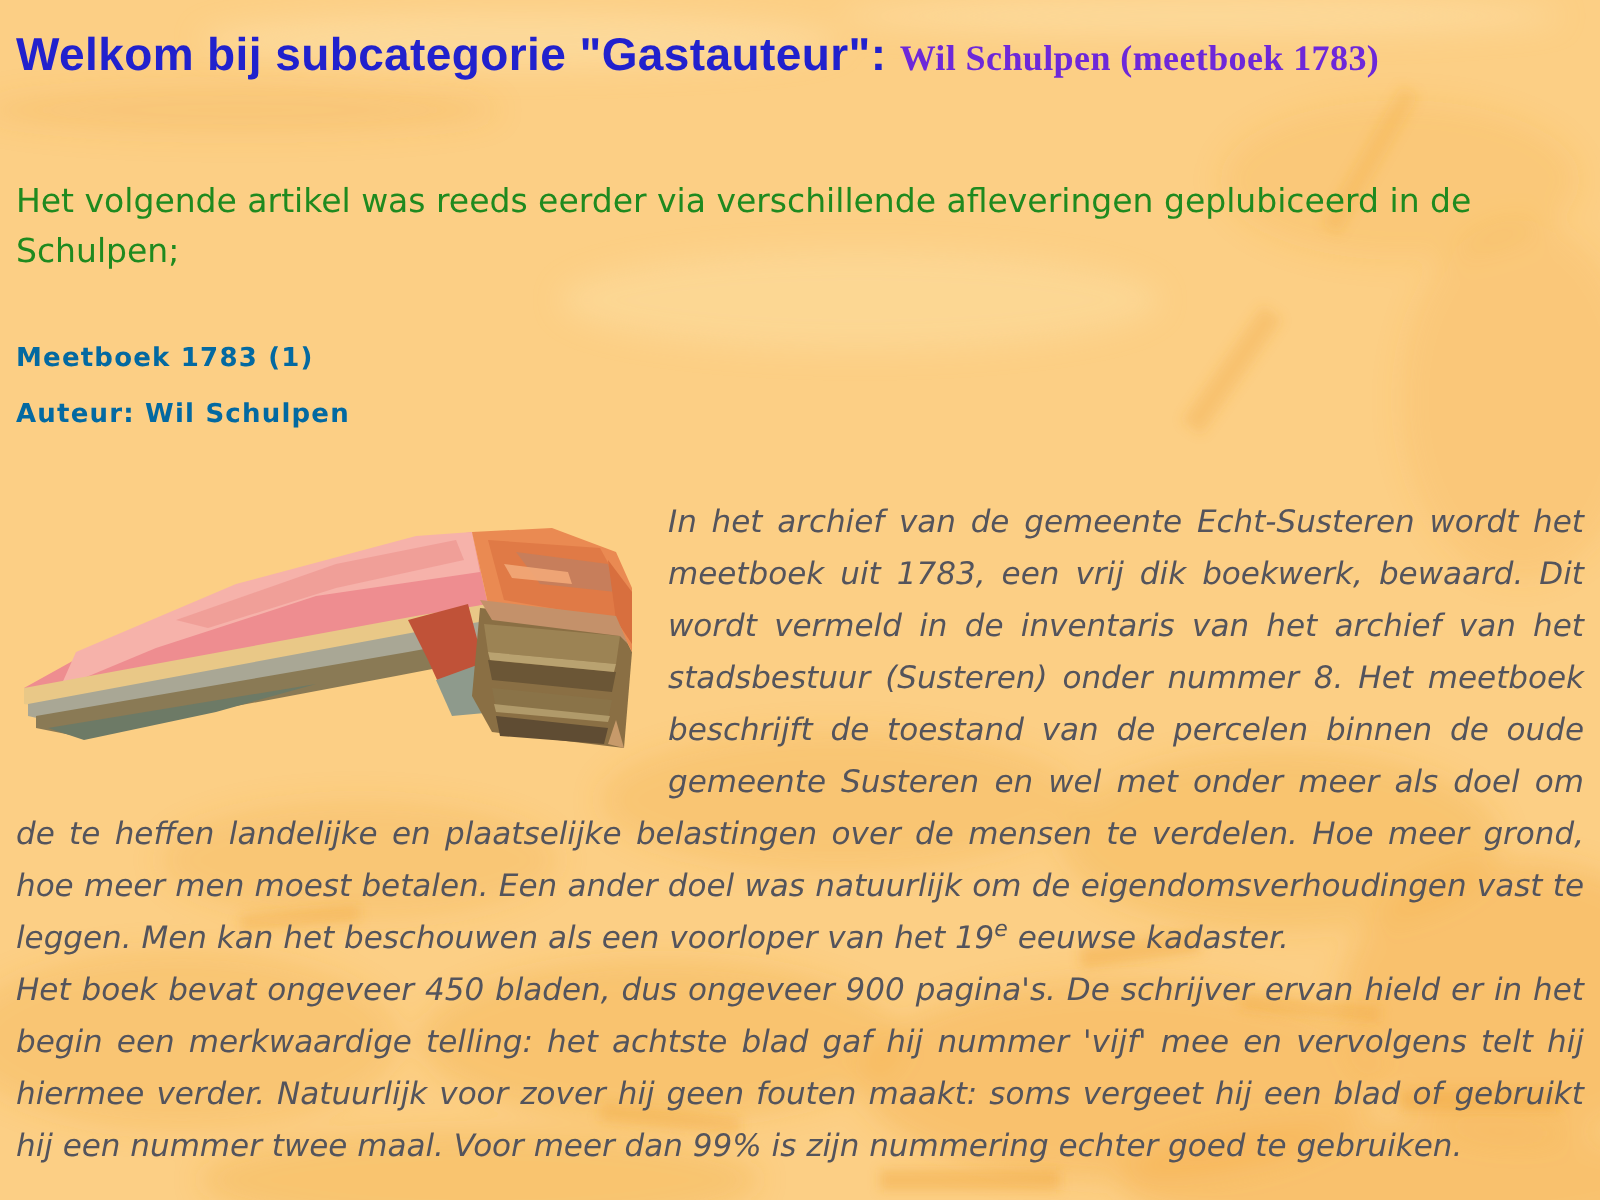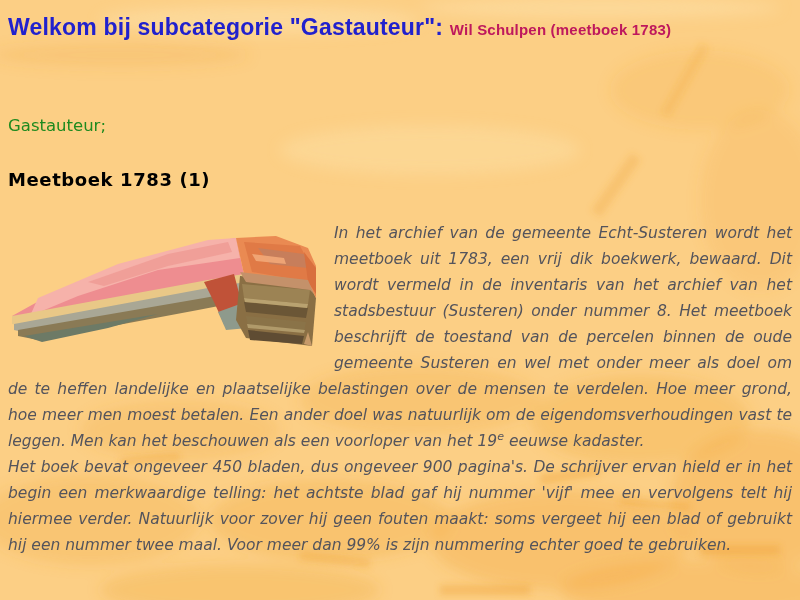--- a/index.html
+++ b/index.html
@@ -15,33 +15,34 @@
     width:784px;
   }
   .page-title{
     margin:4px 0 0 0;
     font-family:"Liberation Sans",sans-serif;
     font-size:23px;font-weight:bold;
     color:#2121cd;
     letter-spacing:0.2px;
   }
   .page-title .subtitle{
-    font-size:15px;
-    color:#be185d;
+    font-size:18px;
+    color:#6d28d9;
     font-weight:bold;
+    font-family:Liberation Serif, serif;
   }
   .intro{
     margin:47px 0 0 0;
     font-size:16.5px;line-height:25px;
     color:#1f8a1f;
   }
   .article-head{
     margin:28px 0 0 0;
-    font-size:18px;line-height:28px;
-    font-weight:bold;color:#000000;
+    font-size:13px;line-height:28px;
+    font-weight:bold;color:#0369a1;
     letter-spacing:0.6px;
   }
   .article-body{
     margin:26px 0 0 0;
     font-size:15.5px;line-height:26px;
     color:#54545c;
     text-align:justify;
   }
   .article-body p{margin:0;font-style:italic;}
   sup.sup-e{font-size:11px;line-height:0;}
@@ -92,26 +93,27 @@
     <ellipse cx="600" cy="8" rx="180" ry="10" opacity="0.5"></ellipse>
     <ellipse cx="430" cy="150" rx="150" ry="25" opacity="0.35"></ellipse>
   </g>
 </svg>
 
 <div class="page">
 
   <h1 class="page-title"><span>Welkom bij subcategorie "Gastauteur":</span>
     <span class="subtitle">Wil Schulpen (meetboek 1783)</span></h1>
 
-  <p class="intro"><br>
-    <span>Gastauteur;</span><br>
+  <p class="intro"><span>Het volgende artikel was reeds eerder via verschillende afleveringen geplubiceerd in de</span><br>
+    <span>Schulpen;</span><br>
     </p>
 
   <div class="article-head">
     <div>Meetboek 1783 (1)</div>
+    <div>Auteur: Wil Schulpen</div>
   </div>
 
   <div class="article-body">
     <p>
       
       <svg class="book-figure" viewBox="0 0 312 128" width="312" height="128">
 
         <polygon points="4,92 40,72 110,42 190,20 228,14 236,50 200,58 120,78 40,98 12,104" fill="#ee8d90"></polygon>
         <polygon points="30,74 110,40 200,16 228,14 232,34 150,46 70,72 22,92" fill="#f6b2aa"></polygon>
         <polygon points="80,58 160,30 220,18 224,28 160,42 96,62" fill="#ef9a93" opacity="0.8"></polygon>

